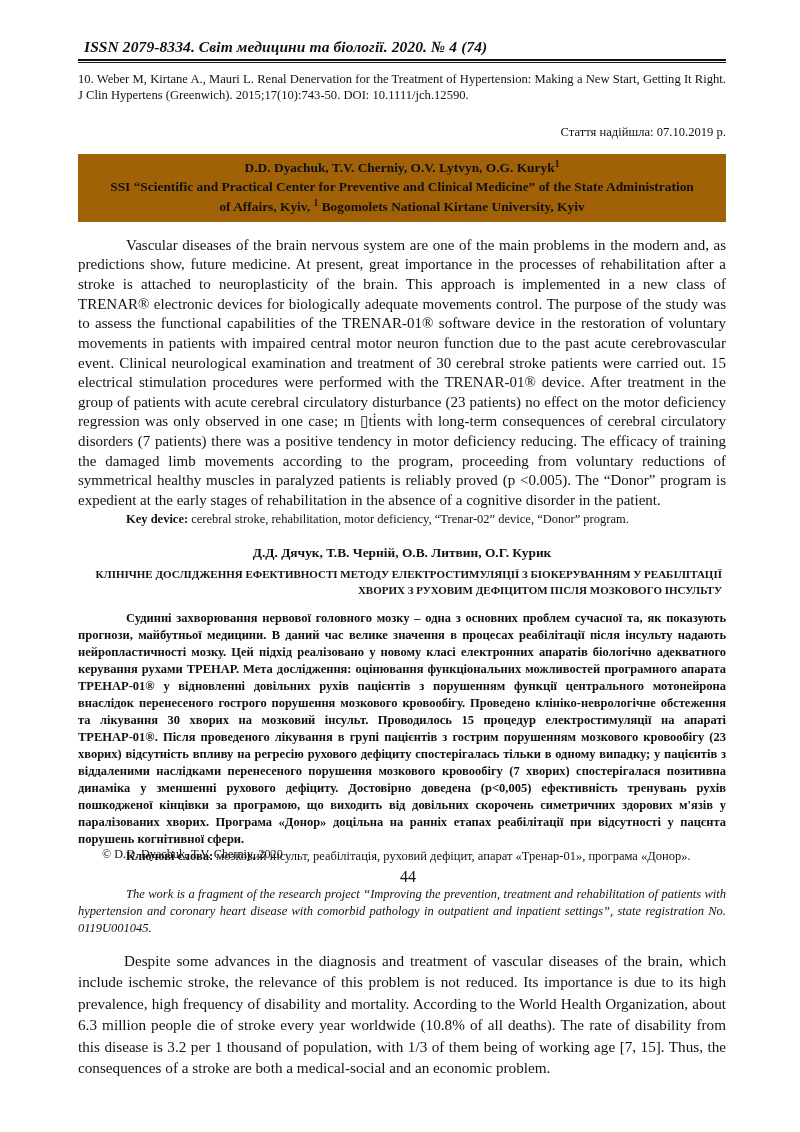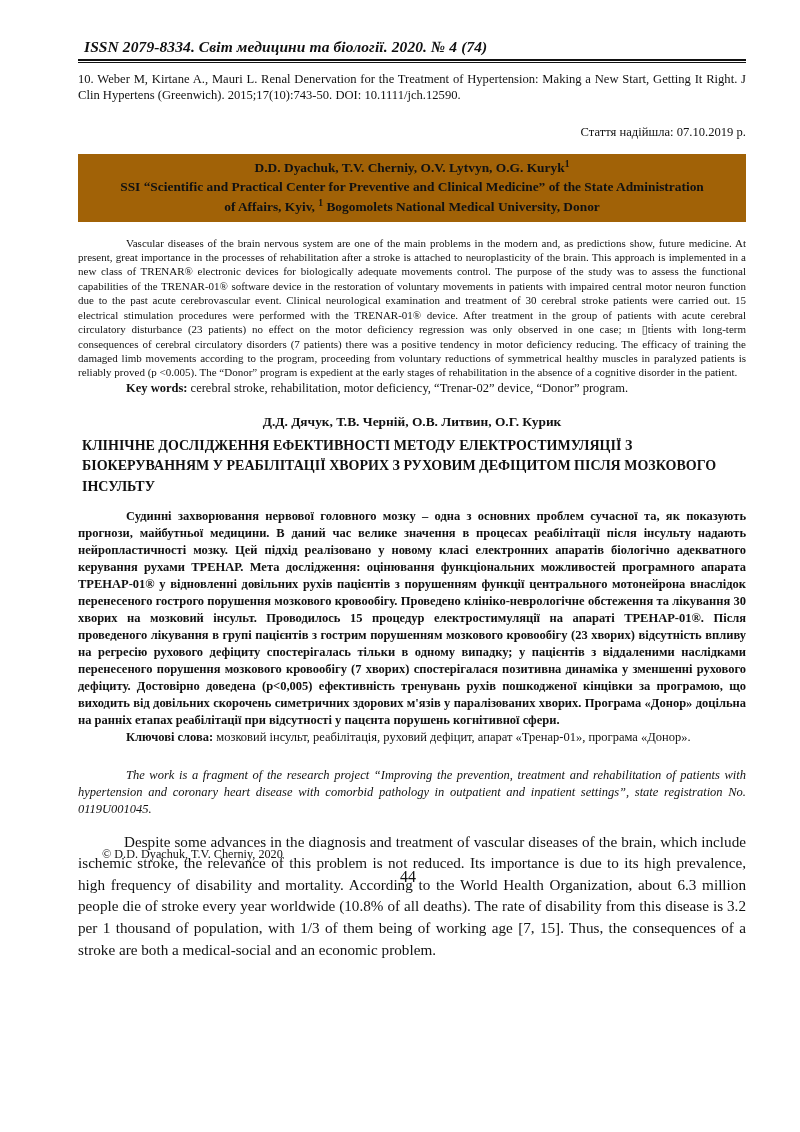--- a/index.html
+++ b/index.html
@@ -14,21 +14,21 @@
     color: #111111;
     position: relative;
     overflow: hidden;
   }
   .page {
     position: absolute;
     left: 0; top: 0;
     width: 800px;
     height: 920px;
     box-sizing: border-box;
-    padding: 38px 54px 0 78px;
+    padding: 38px 74px 0 78px;
   }
 
   
   .running-head {
     font-style: italic;
     font-weight: bold;
     font-size: 15.5px;
     letter-spacing: .1px;
     text-align: left;
     margin: 0 0 3px 6px;
@@ -88,21 +88,21 @@
     letter-spacing: .05px;
   }
   .email {
     text-align: right;
     font-size: 12.4px;
     margin: 8px 2px 0 0;
   }
 
   
   .abstract {
-    font-size: 11px;
+    font-size: 15px;
     line-height: 1.31;
     text-align: justify;
     text-indent: 48px;
     margin: 14px 0 0 0;
     hyphens: auto;
   }
   .abstract-ua {
     font-size: 12.5px;
     line-height: 1.36;
     text-align: justify;
@@ -120,23 +120,23 @@
   .keywords b { font-weight: bold; }
 
   
   .authors-ua {
     text-align: center;
     font-weight: bold;
     font-size: 13.4px;
     margin: 18px 0 0 0;
   }
   .title-ua {
-    text-align: left;
-    font-weight: bold;
-    font-size: 14px;
+    text-align: right;
+    font-weight: bold;
+    font-size: 11px;
     line-height: 1.45;
     margin: 6px 4px 0 4px;
   }
 
   
   .project-note {
     font-style: italic;
     font-size: 12.5px;
     line-height: 1.34;
     text-align: justify;
@@ -181,28 +181,28 @@
   <hr class="rule-thin">
 
   <p class="ref-tail">10. Weber M, Kirtane A., Mauri L. Renal Denervation for the Treatment of Hypertension: Making a New Start, Getting It Right. J Clin Hypertens (Greenwich). 2015;17(10):743-50. DOI: 10.1111/jch.12590.</p>
 
   <p class="received">Стаття надійшла: 07.10.2019 р.</p>
 
 
   <div class="author-band">
     <div><span>D.D. Dyachuk, T.V. Cherniy, O.V. Lytvyn, O.G. Kuryk</span><sup>1</sup></div>
     <div>SSI “Scientific and Practical Center for Preventive and Clinical Medicine” of the State Administration</div>
-    <div><span>of Affairs, Kyiv,</span> <sup>1</sup> <span>Bogomolets National Medical University, Donor</span></div>
+    <div><span>of Affairs, Kyiv,</span> <sup>1</sup> <span>Bogomolets National Kirtane University, Kyiv</span></div>
   </div>
 
 
 
   <p class="abstract">Vascular diseases of the brain nervous system are one of the main problems in the modern and, as predictions show, future medicine. At present, great importance in the processes of rehabilitation after a stroke is attached to neuroplasticity of the brain. This approach is implemented in a new class of TRENAR® electronic devices for  biologically adequate movements control. The purpose of the study was to assess the functional capabilities of the TRENAR-01® software device in the restoration of voluntary movements in patients with impaired central motor neuron function due to the past acute cerebrovascular event. Clinical neurological examination and treatment of 30 cerebral stroke patients were carried out. 15 electrical stimulation procedures were performed with the TRENAR-01® device. After treatment in the group of patients with acute cerebral circulatory disturbance (23 patients) no effect on the motor deficiency regression was only observed in one case; ɪn ▯ti̇ents wi̇th long-term consequences of cerebral circulatory disorders (7 patients) there was a positive tendency in motor deficiency reducing. The efficacy of training the damaged limb movements according to the program, proceeding from voluntary reductions of symmetrical healthy muscles in paralyzed patients is reliably proved (p &lt;0.005). The “Donor” program is expedient at the early stages of rehabilitation in the absence of a cognitive disorder in the patient.</p>
 
-  <p class="keywords"><b>Key words:</b><span> cerebral stroke, rehabilitation, motor deficiency, “Trenar-02” device, “Donor” program.</span></p>
+  <p class="keywords"><b>Key device:</b><span> cerebral stroke, rehabilitation, motor deficiency, “Trenar-02” device, “Donor” program.</span></p>
 
   <div class="authors-ua">Д.Д. Дячук, Т.В. Черній, О.В. Литвин, О.Г. Курик</div>
 
   <div class="title-ua">КЛІНІЧНЕ ДОСЛІДЖЕННЯ ЕФЕКТИВНОСТІ МЕТОДУ ЕЛЕКТРОСТИМУЛЯЦІЇ З БІОКЕРУВАННЯМ У РЕАБІЛІТАЦІЇ ХВОРИХ З РУХОВИМ ДЕФІЦИТОМ ПІСЛЯ МОЗКОВОГО ІНСУЛЬТУ</div>
 
   <p class="abstract-ua">Судинні захворювання нервової головного мозку – одна з основних проблем сучасної та, як показують прогнози, майбутньої медицини. В даний час велике значення в процесах реабілітації після інсульту надають нейропластичності мозку. Цей підхід реалізовано у новому класі електронних апаратів біологічно адекватного керування рухами ТРЕНАР.  Мета дослідження: оцінювання функціональних можливостей програмного апарата ТРЕНАР-01® у відновленні довільних рухів пацієнтів з порушенням функції центрального мотонейрона внаслідок перенесеного гострого порушення мозкового кровообігу. Проведено клініко-неврологічне обстеження та лікування 30 хворих на мозковий інсульт. Проводилось   15 процедур електростимуляції на апараті ТРЕНАР-01®. Після проведеного лікування в групі пацієнтів з гострим порушенням мозкового кровообігу (23 хворих) відсутність впливу на регресію рухового дефіциту спостерігалась тільки в одному випадку; у пацієнтів з віддаленими наслідками перенесеного порушення мозкового кровообігу (7 хворих) спостерігалася позитивна динаміка у зменшенні рухового дефіциту. Достовірно доведена (р&lt;0,005) ефективність тренувань рухів пошкодженої кінцівки за програмою, що виходить від довільних скорочень симетричних здорових м'язів у паралізованих хворих. Програма «Донор» доцільна на ранніх етапах реабілітації при відсутності у пацєнта порушень когнітивної сфери.</p>
 
   <p class="keywords"><b>Ключові слова:</b><span> мозковий інсульт, реабілітація, руховий дефіцит, апарат «Тренар-01», програма «Донор».</span></p>
 
   <p class="project-note">The work is a fragment of the research project “Improving the prevention, treatment and rehabilitation of patients with hypertension and coronary heart disease with comorbid pathology in outpatient and inpatient settings”, state registration No. 0119U001045.</p>

